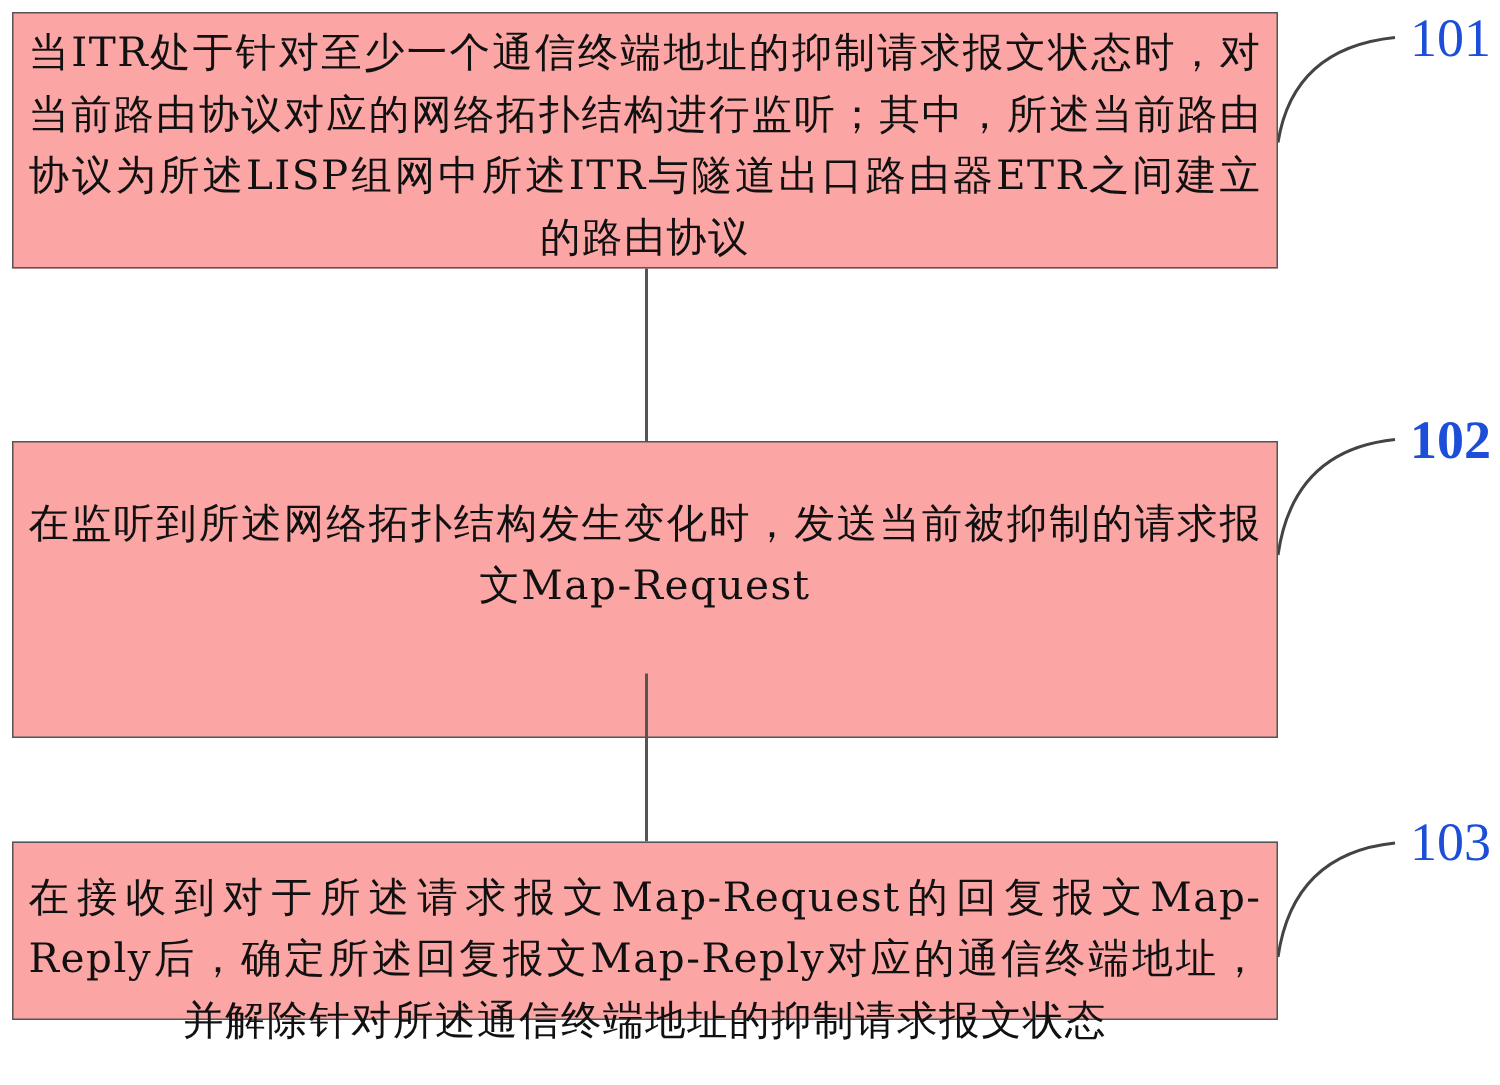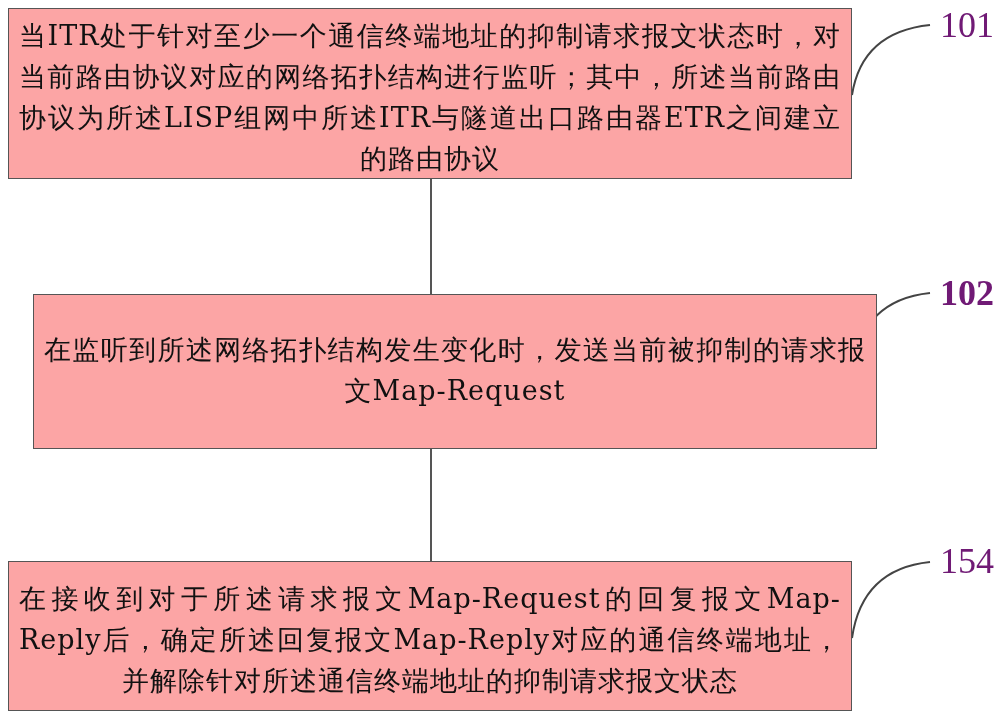--- a/index.html
+++ b/index.html
@@ -4,27 +4,27 @@
 <style>
   html, body { margin:0; padding:0; background:#ffffff; }
   body { width:1000px; height:723px; position:relative; overflow:hidden;
          font-family: "DejaVu Serif", "Liberation Serif", serif; color:#111; }
   .box { position:absolute; left:8px; width:844px; border:1.5px solid #555; box-sizing:border-box;
          background:#fca5a5; }
   .box .text { position:absolute; left:10px; right:10px; font-size:27px; line-height:41px;
                text-align:justify; text-align-last:center; letter-spacing:1px; }
   #box1 { top:8px; height:171px; }
   #box1 .text { top:6px; text-align-last:center; }
-  #box2 { top:294px; height:155px;margin-left:25px; }
+  #box2 { top:294px; height:198px; }
   #box2 .text { top:34px; }
-  #box3 { top:561px; height:150px; }
+  #box3 { top:561px; height:119px; }
   #box3 .text { top:16px; }
   .vline { position:absolute; left:430px; width:1.5px; background:#555; }
   .label { position:absolute; left:940px; font-family:"Liberation Serif", "DejaVu Serif", serif;
-           font-size:36px; color:#701a75; }
+           font-size:36px; color:#1d4ed8; }
   svg.curves { position:absolute; left:0; top:0; }
 </style>
 </head>
 <body>
 
 <svg class="curves" width="1000" height="723">
   <path d="M852 95 Q862 32 930 25" stroke="#444" stroke-width="2" fill="none"></path>
   <path d="M852 370 Q862 300 930 293" stroke="#444" stroke-width="2" fill="none"></path>
   <path d="M852 638 Q862 569 930 562" stroke="#444" stroke-width="2" fill="none"></path>
 </svg>
@@ -38,13 +38,13 @@
   <div class="text">在监听到所述网络拓扑结构发生变化时，发送当前被抑制的请求报文Map-Request</div>
 </div>
 <div class="vline" style="top:449px;height:112px;"></div>
 
 <div class="box" id="box3">
   <div class="text">在接收到对于所述请求报文Map-Request的回复报文Map-Reply后，确定所述回复报文Map-Reply对应的通信终端地址，并解除针对所述通信终端地址的抑制请求报文状态</div>
 </div>
 
 <div class="label" style="top:4px;">101</div>
 <div class="label" style="top:272px;font-weight:bold;">102</div>
-<div class="label" style="top:540px;">154</div>
+<div class="label" style="top:540px;">103</div>
 
 </body></html>

